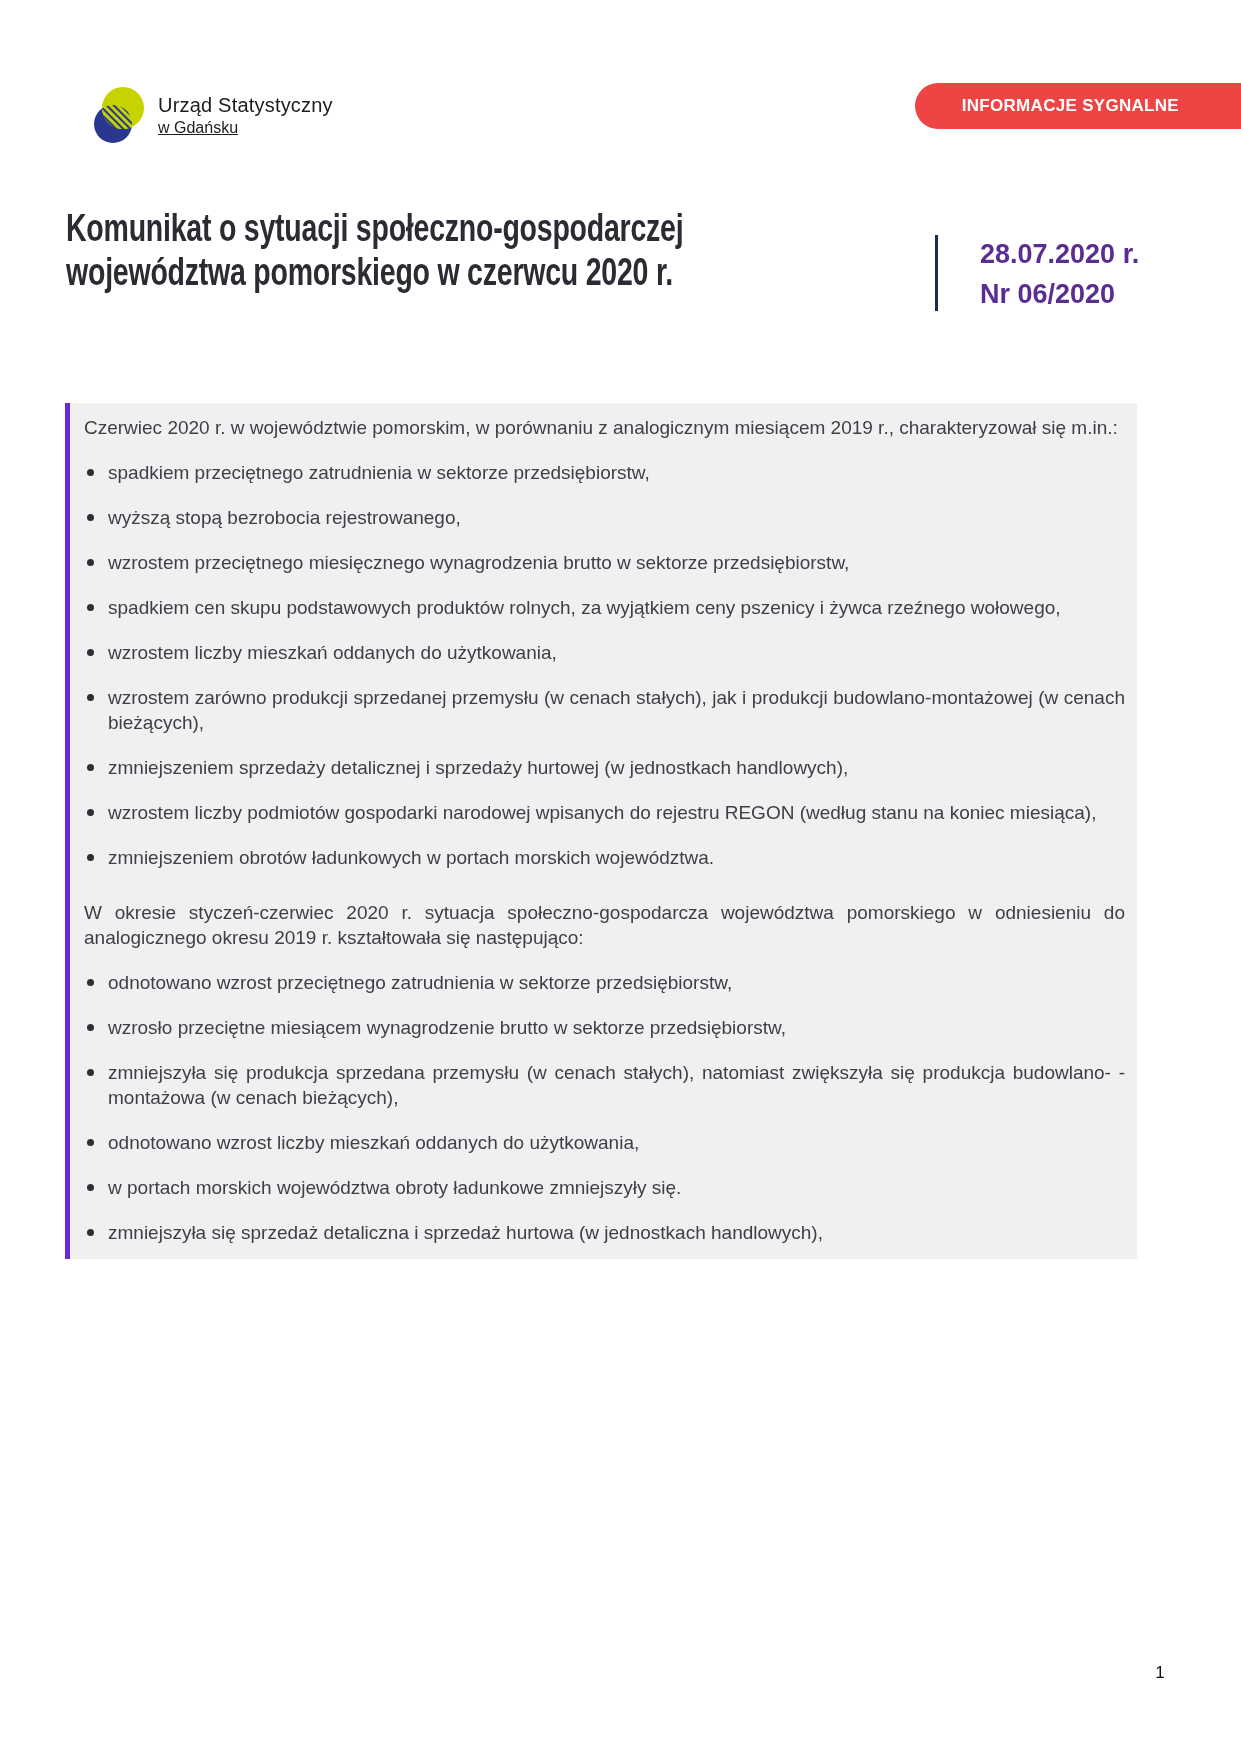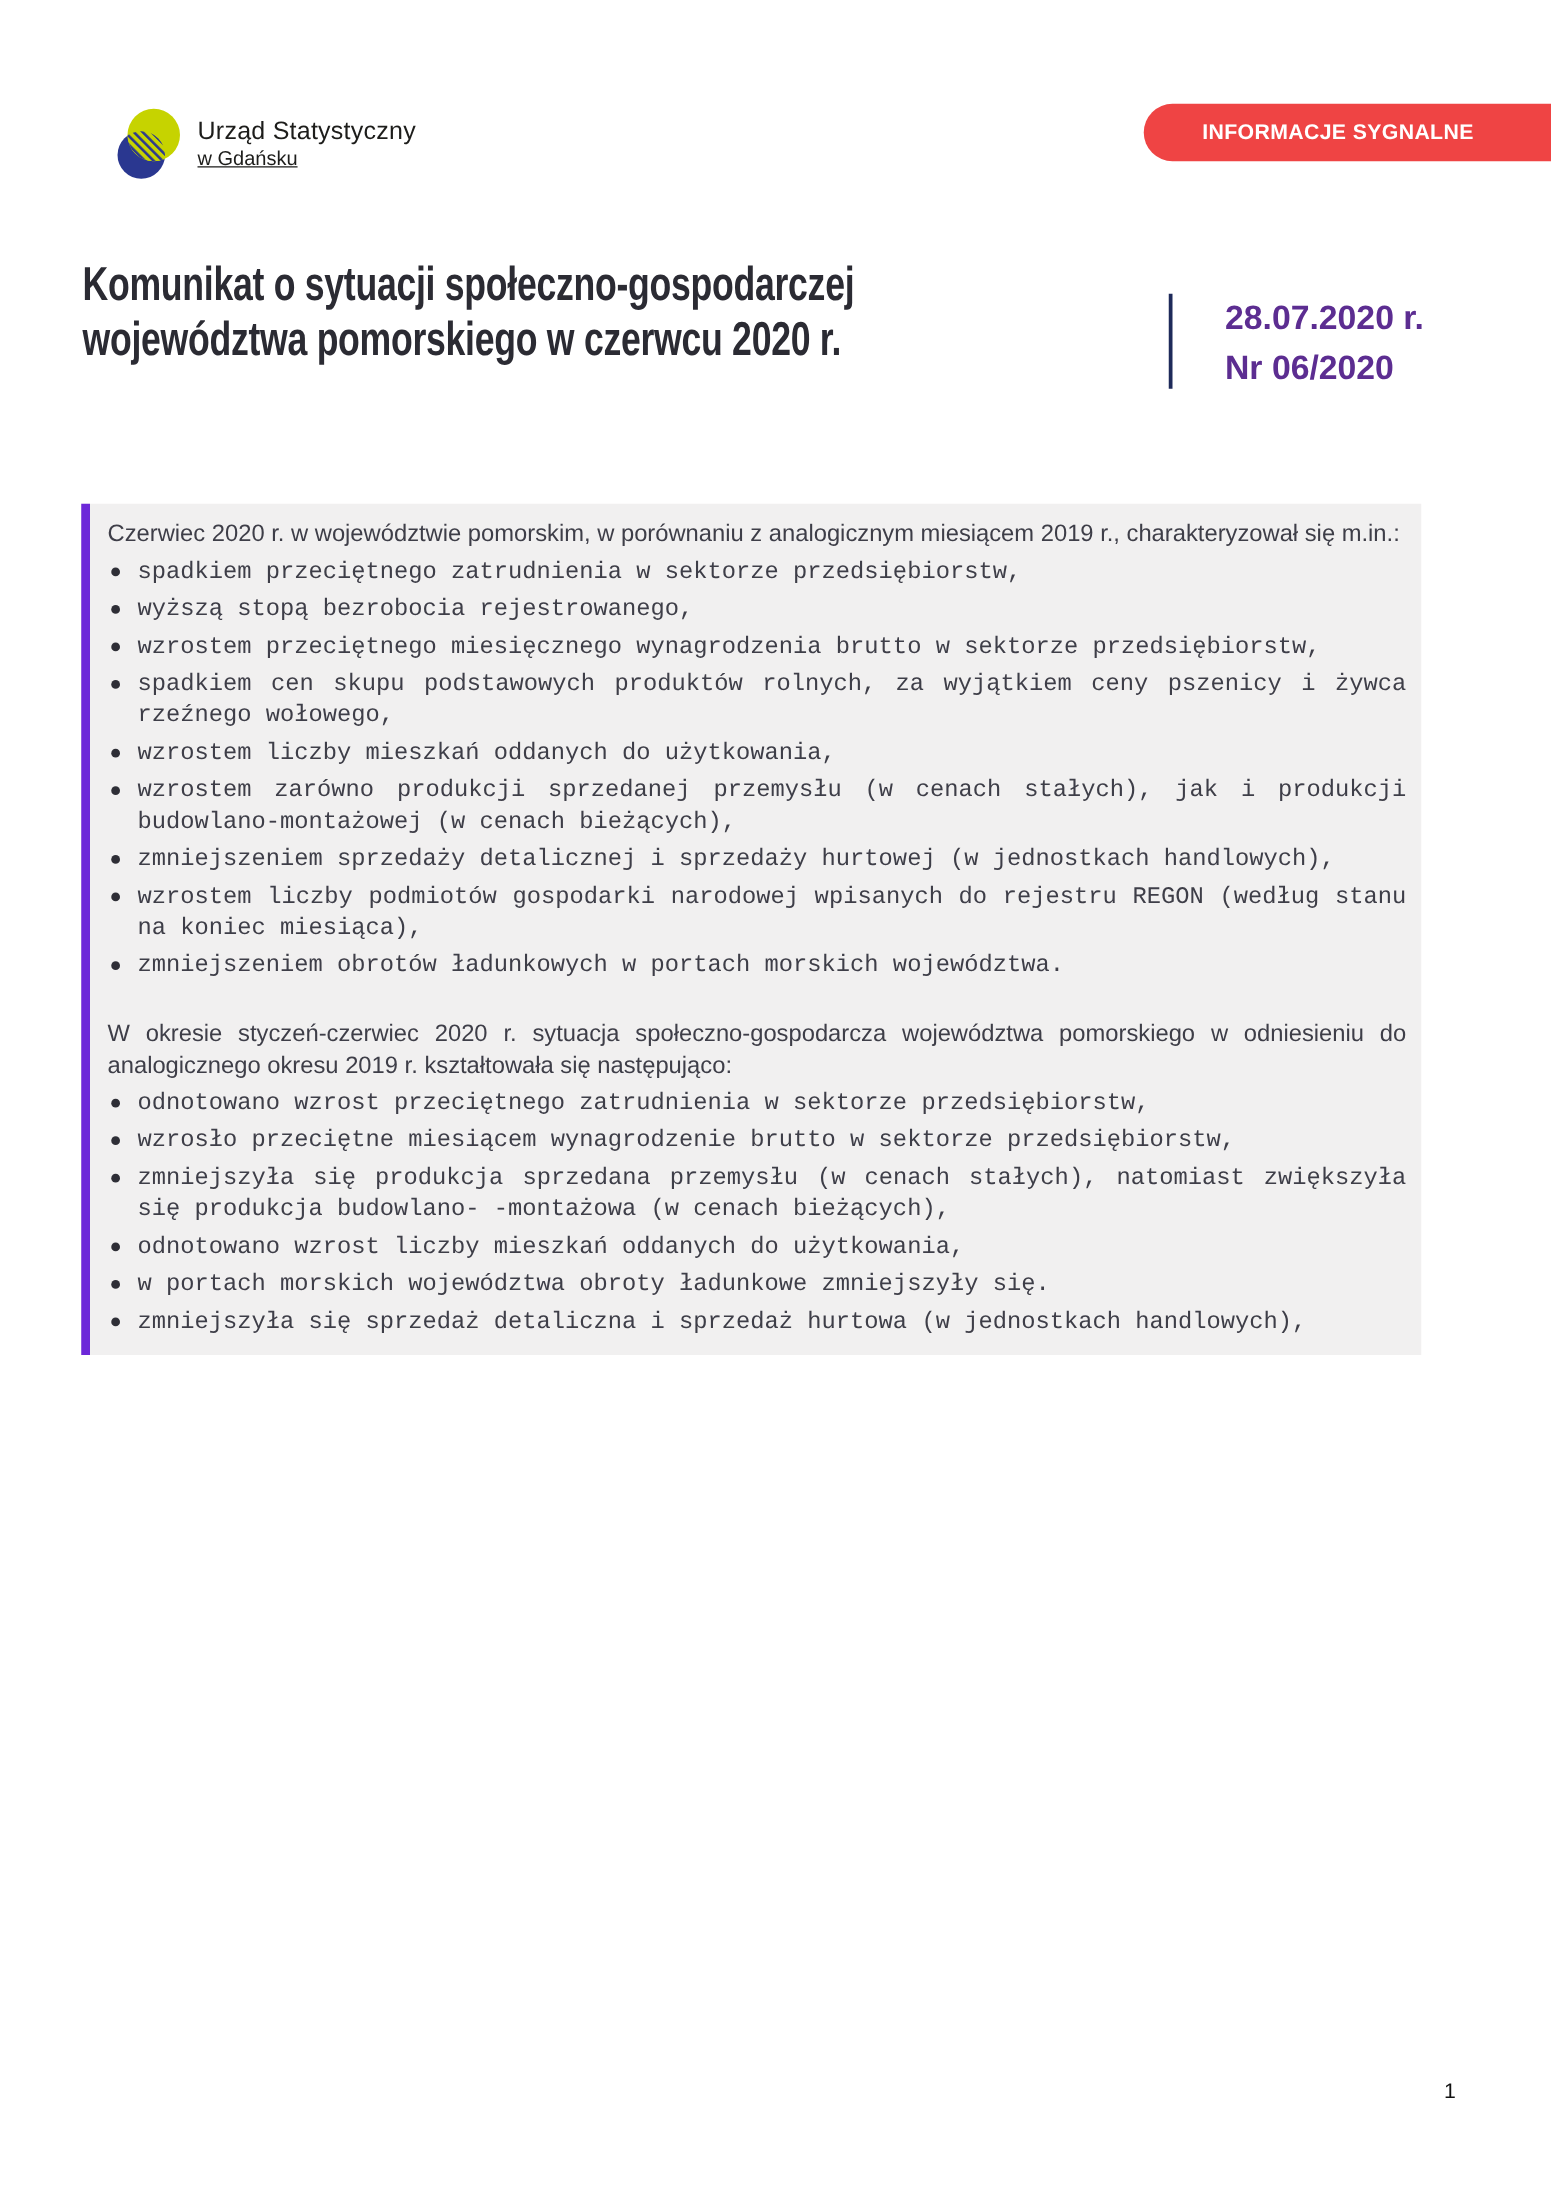--- a/index.html
+++ b/index.html
@@ -72,35 +72,34 @@
   }
 
   
   .summary-box {
     position: absolute;
     left: 65px;
     top: 403px;
     width: 1072px;
     box-sizing: border-box;
     background: #f1f0f0;
-    border-left: 7px solid #6d28d9;
+    border-left: 5px solid #6d28d9;
     padding: 12px 12px 14px 14px;
     color: #3e3e48;
     font-size: 19px;
     line-height: 25px;
   }
   .summary-box p { margin: 0; }
   .sec2-intro { margin-top: 30px !important; text-align: justify; }
   .summary-box ul { list-style: none; margin: 0; padding: 0; }
   .summary-box li {
     position: relative;
     padding-left: 24px;
-    margin-top: 5px;
+    margin-top: 20px;
     text-align: justify;
-    font-family: Liberation Mono, monospace;
   }
   .bullet {
     position: absolute;
     left: 3px;
     top: 9px;
     width: 7px;
     height: 7px;
     border-radius: 50%;
     background: #2e2e36;
   }

